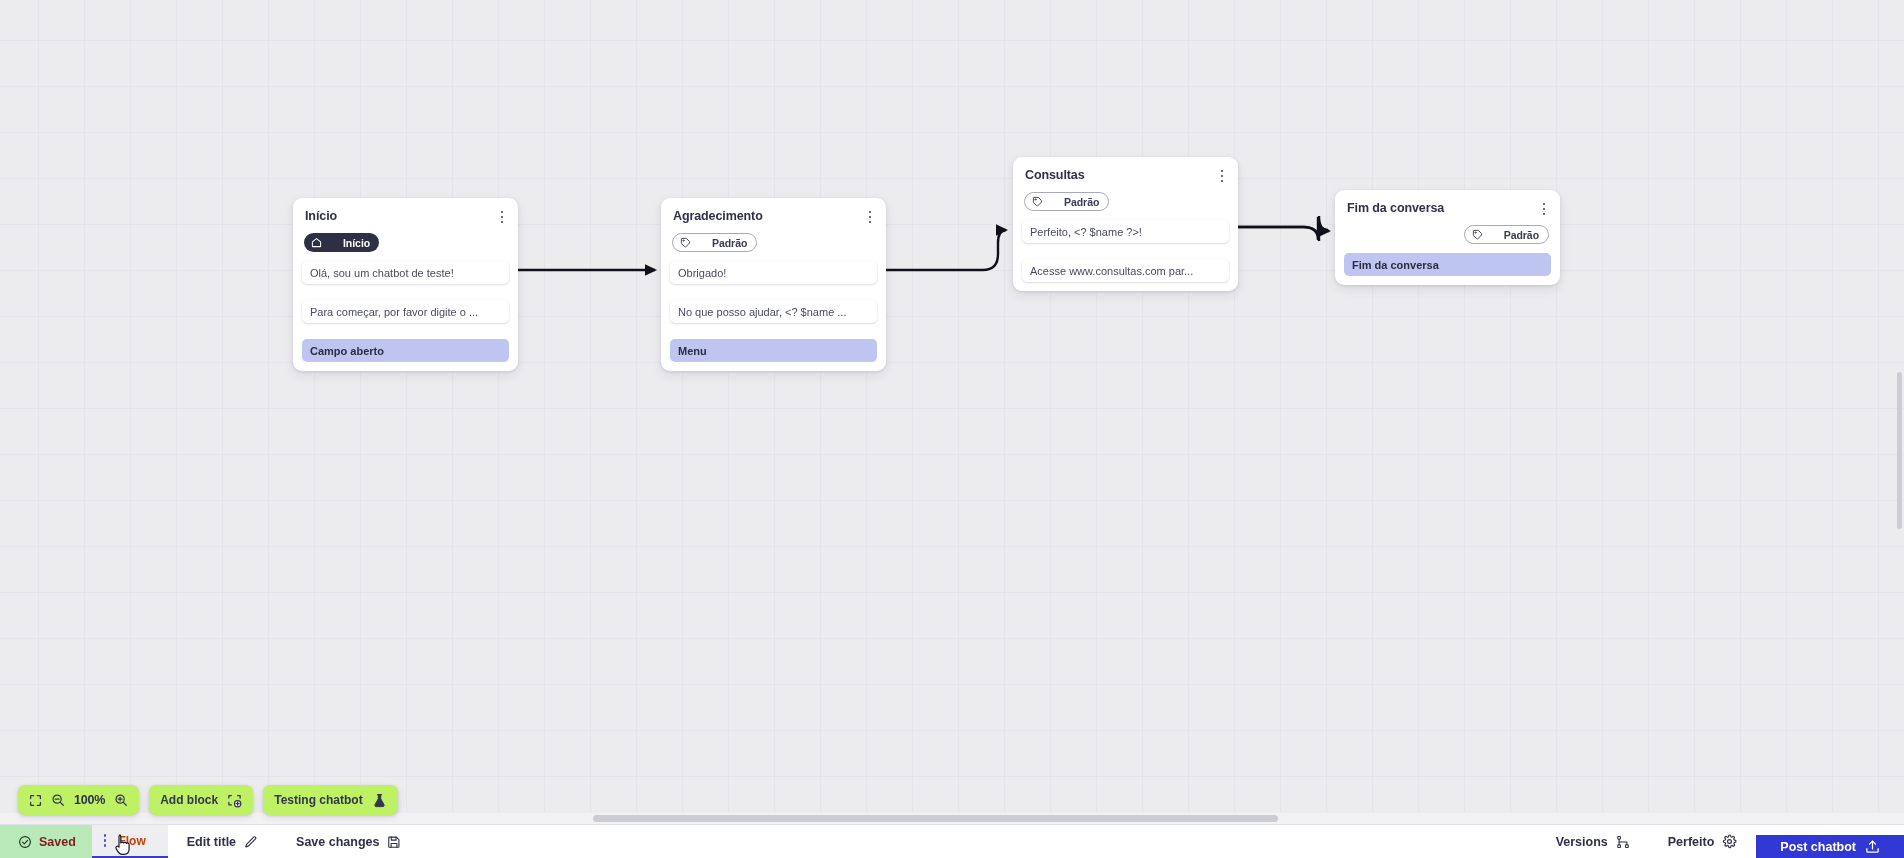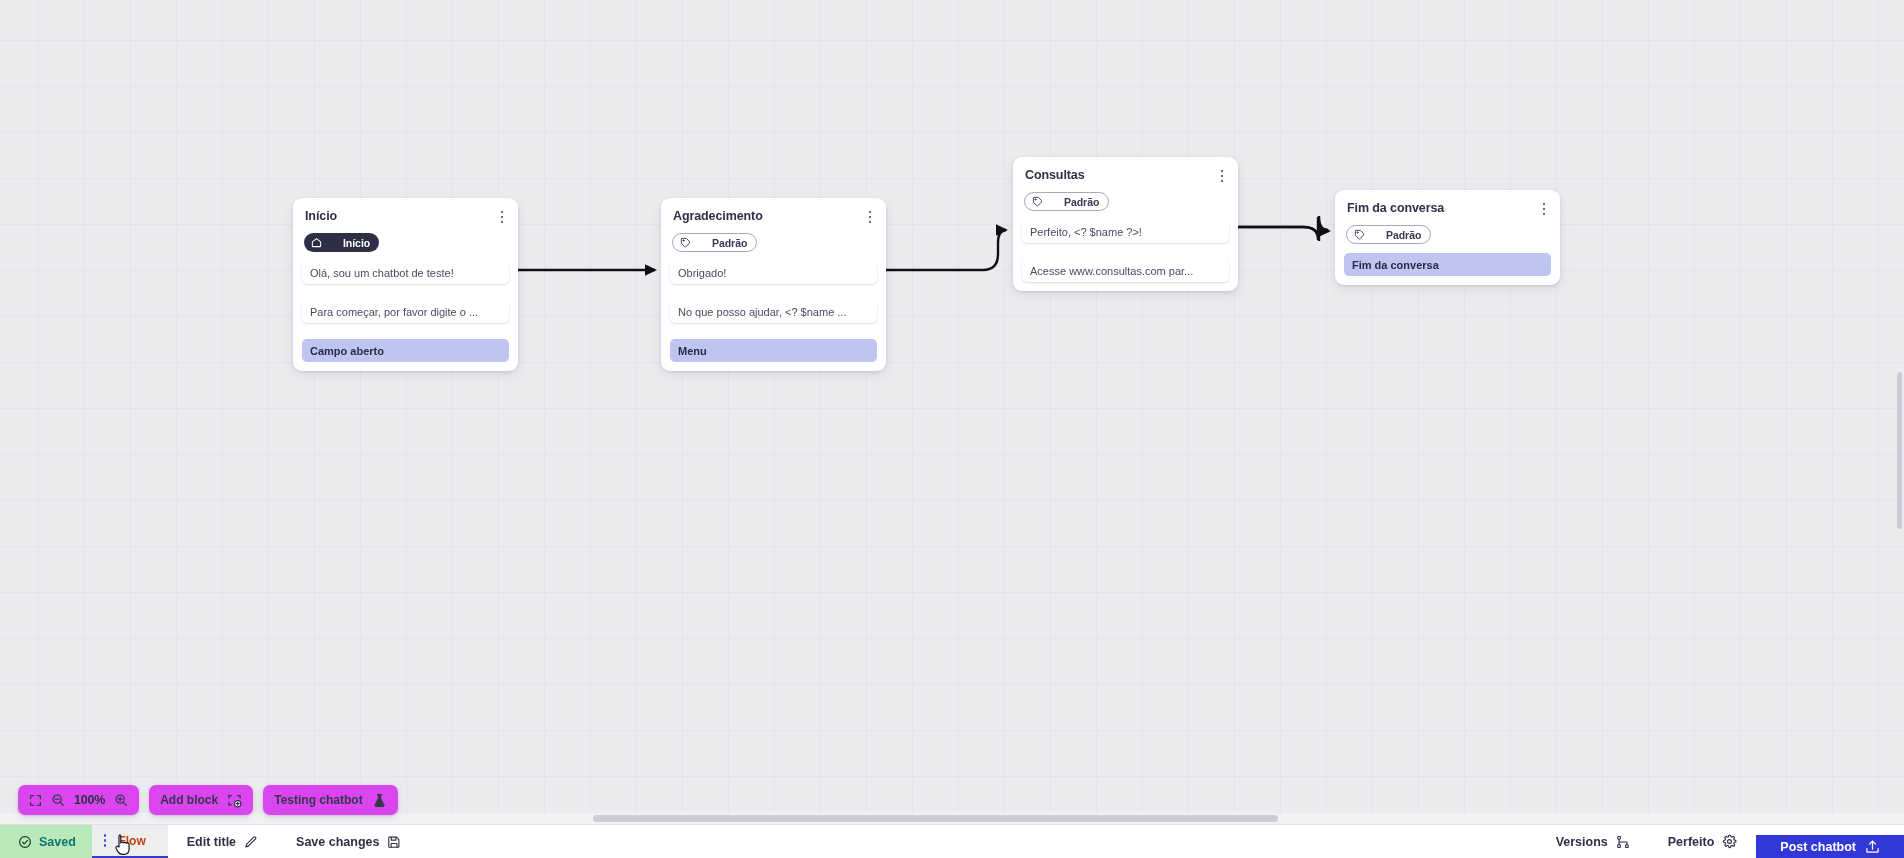--- a/index.html
+++ b/index.html
@@ -79,21 +79,21 @@
 
   
   #float-toolbar {
     position: absolute; left: 18px; bottom: 43px;
     display: flex; align-items: center; gap: 10px;
     z-index: 20;
   }
   .tb-group {
     display: flex; align-items: center;
     height: 30px; padding: 0 11px;
-    background: #d946ef; border-radius: 7px;
+    background: #bef264; border-radius: 7px;
     box-shadow: 0 1px 3px rgba(30,30,60,.16), 0 3px 9px rgba(30,30,60,.08);
     font-size: 12px; color: #35354e; font-weight: 600;
     gap: 9px; cursor: pointer; white-space: nowrap;
   }
   .tb-group .zoom-val { font-size: 12.5px; font-weight: 600; color: #2f2f47; letter-spacing: -.2px; }
   .tb-ic { display:flex; align-items:center; justify-content:center; cursor: pointer; }
 
   
   #hscroll {
     position: absolute; left: 0; bottom: 0; width: 1904px; height: 11px;
@@ -118,21 +118,21 @@
     width: 1904px; height: 34px;
     background: #ffffff;
     border-top: 1px solid #e0e0e6;
     display: flex; align-items: stretch;
     z-index: 30;
     font-size: 12.5px;
   }
   .saved-chip {
     display: flex; align-items: center; gap: 7px;
     padding: 0 16px 0 18px;
-    background: #b9e8b9; color: #0f766e;
+    background: #b9e8b9; color: #7f1d1d;
     font-weight: 700; font-size: 12.5px;
   }
   .tab-flow {
     display: flex; align-items: center; gap: 6px;
     padding: 0 22px 0 6px;
     background: #eeeef1;
     border-bottom: 2px solid #3b3bc9;
     position: relative;
     cursor: pointer;
   }
@@ -244,21 +244,21 @@
         </svg>
         <span>Padrão</span>
       </span>
     </div>
     <div class="slots">
       <div class="slot">Perfeito, &lt;? $name ?&gt;!</div>
       <div class="slot">Acesse www.consultas.com par...</div>
     </div>
   </div>
 
-  <div class="node" style="left:1335px; top:190px;">
+  <div class="node" style="left:1335px; top:190px;text-align:right;">
     <div class="node-head">
       <span class="node-title">Fim da conversa</span>
       <span class="kebab">
           <i></i>
           <i></i>
           <i></i>
         </span>
     </div>
     <div class="badge-row">
       <span class="badge standard">

